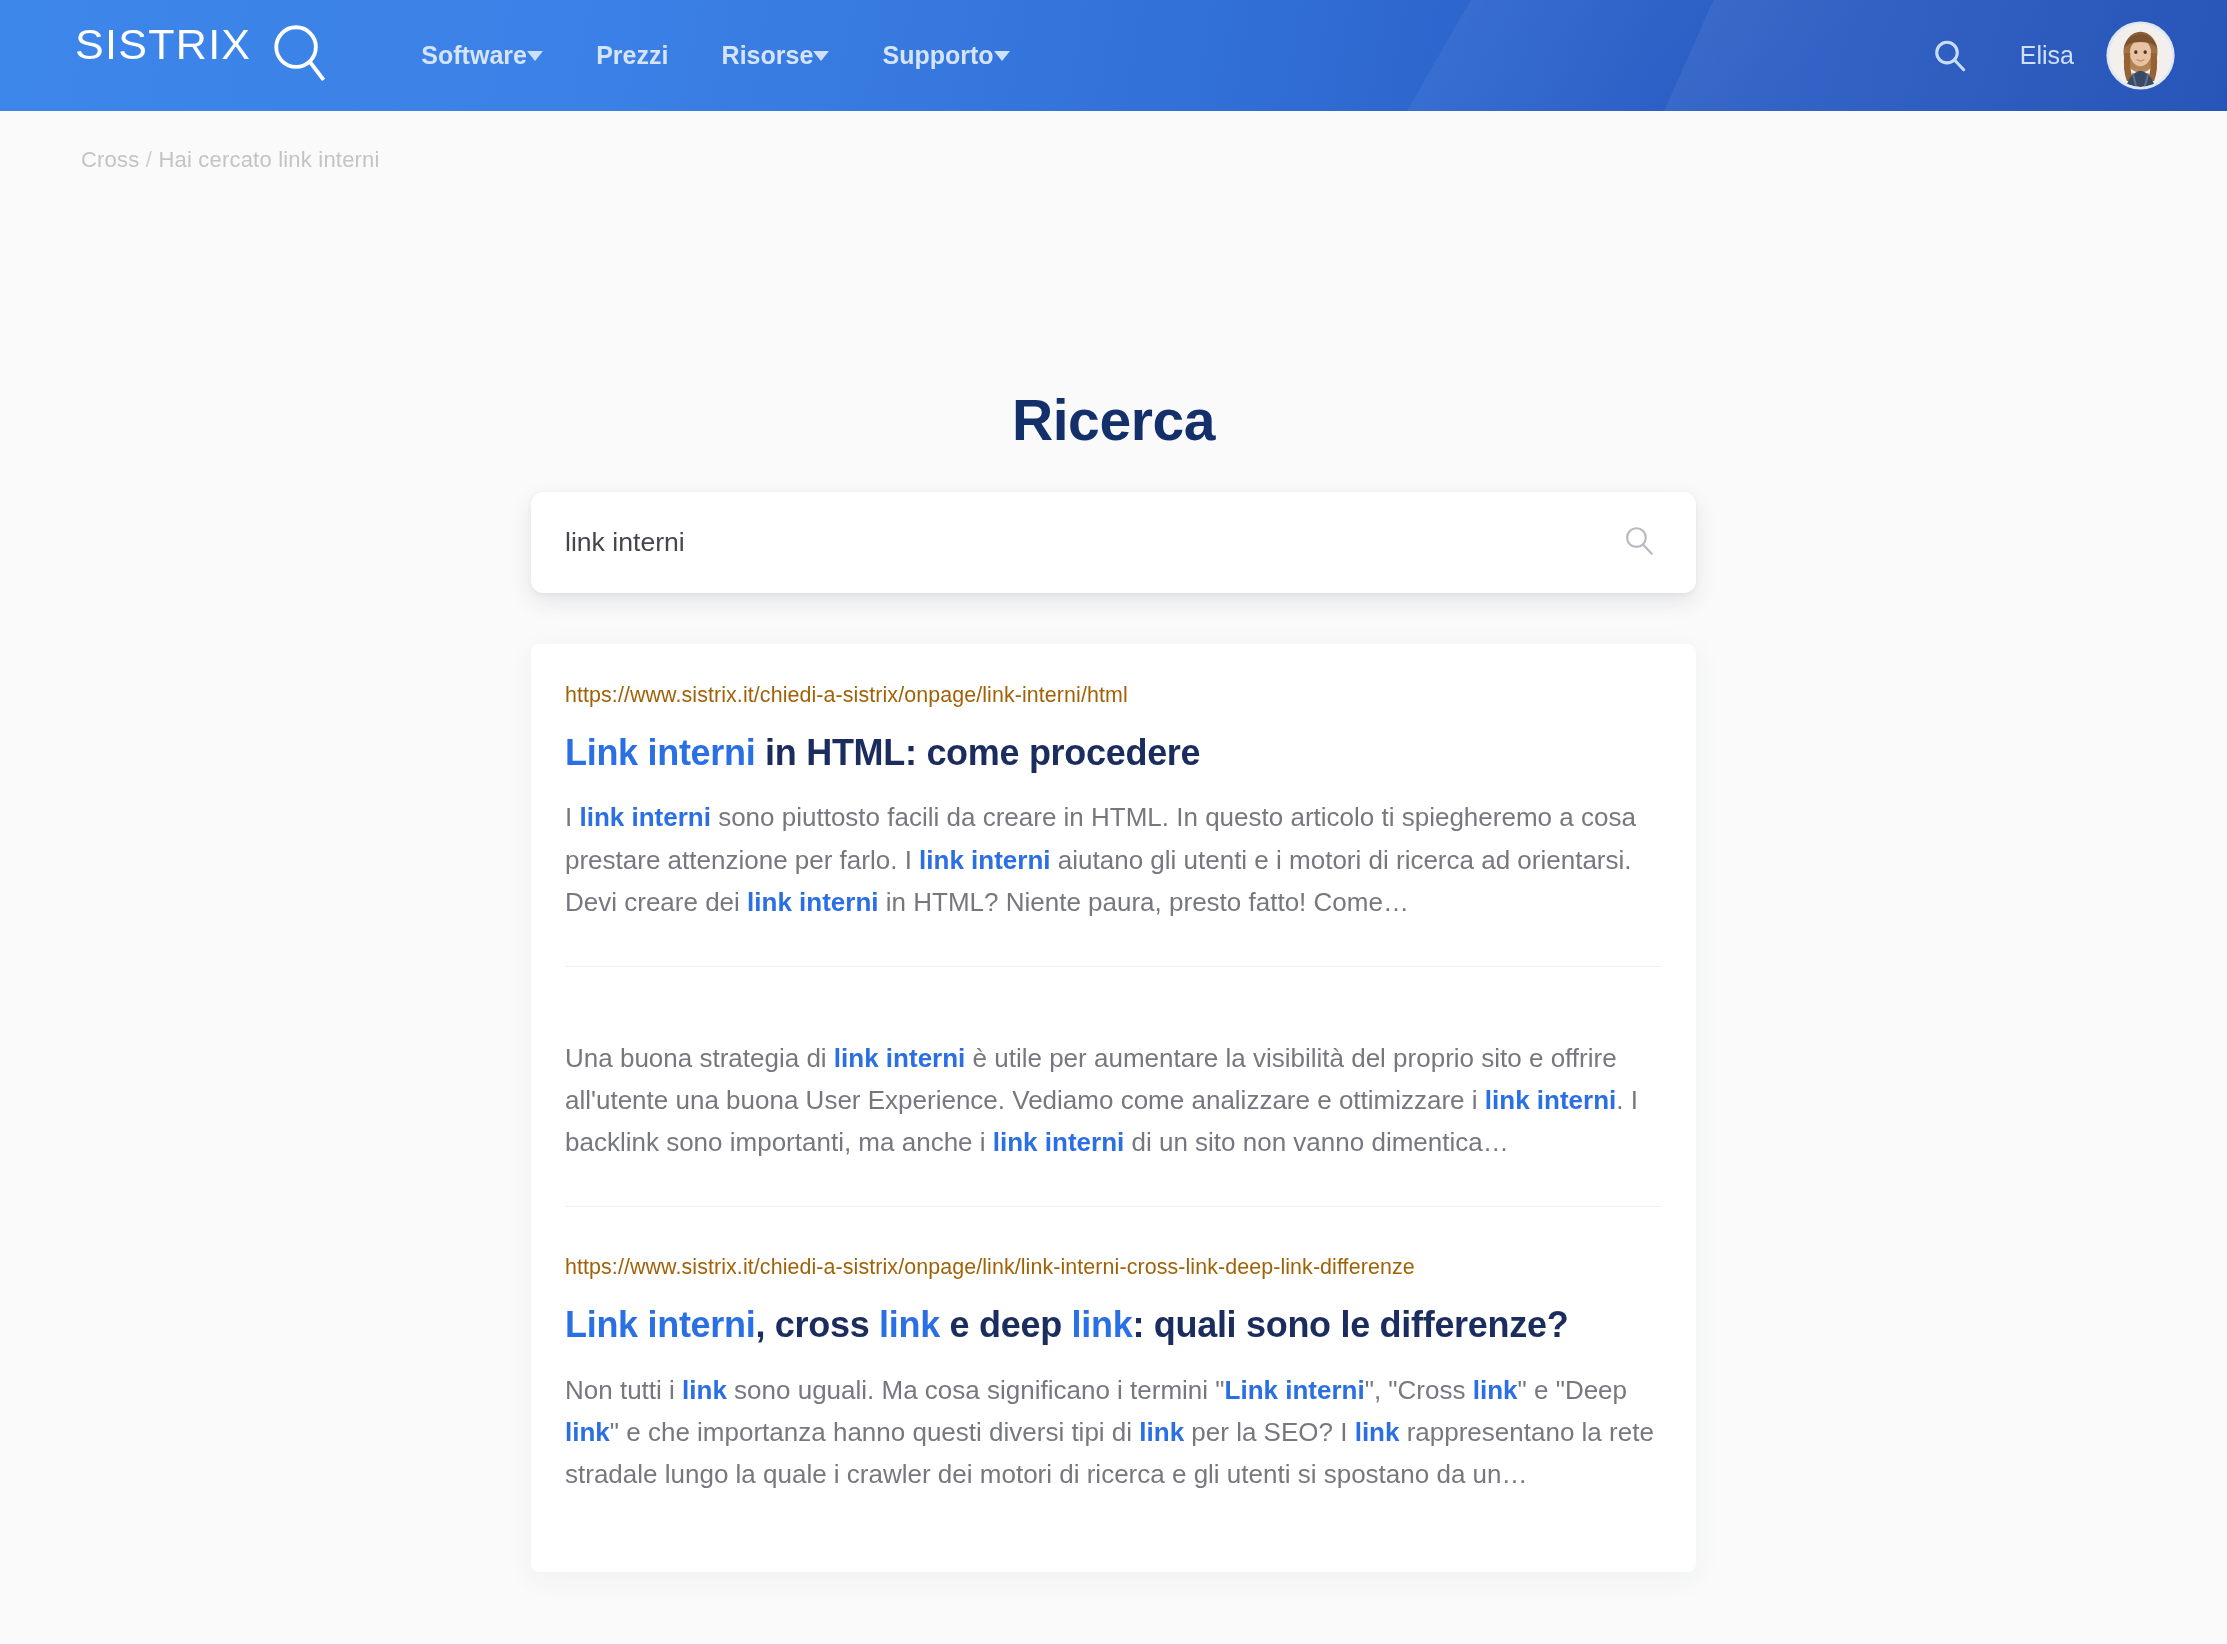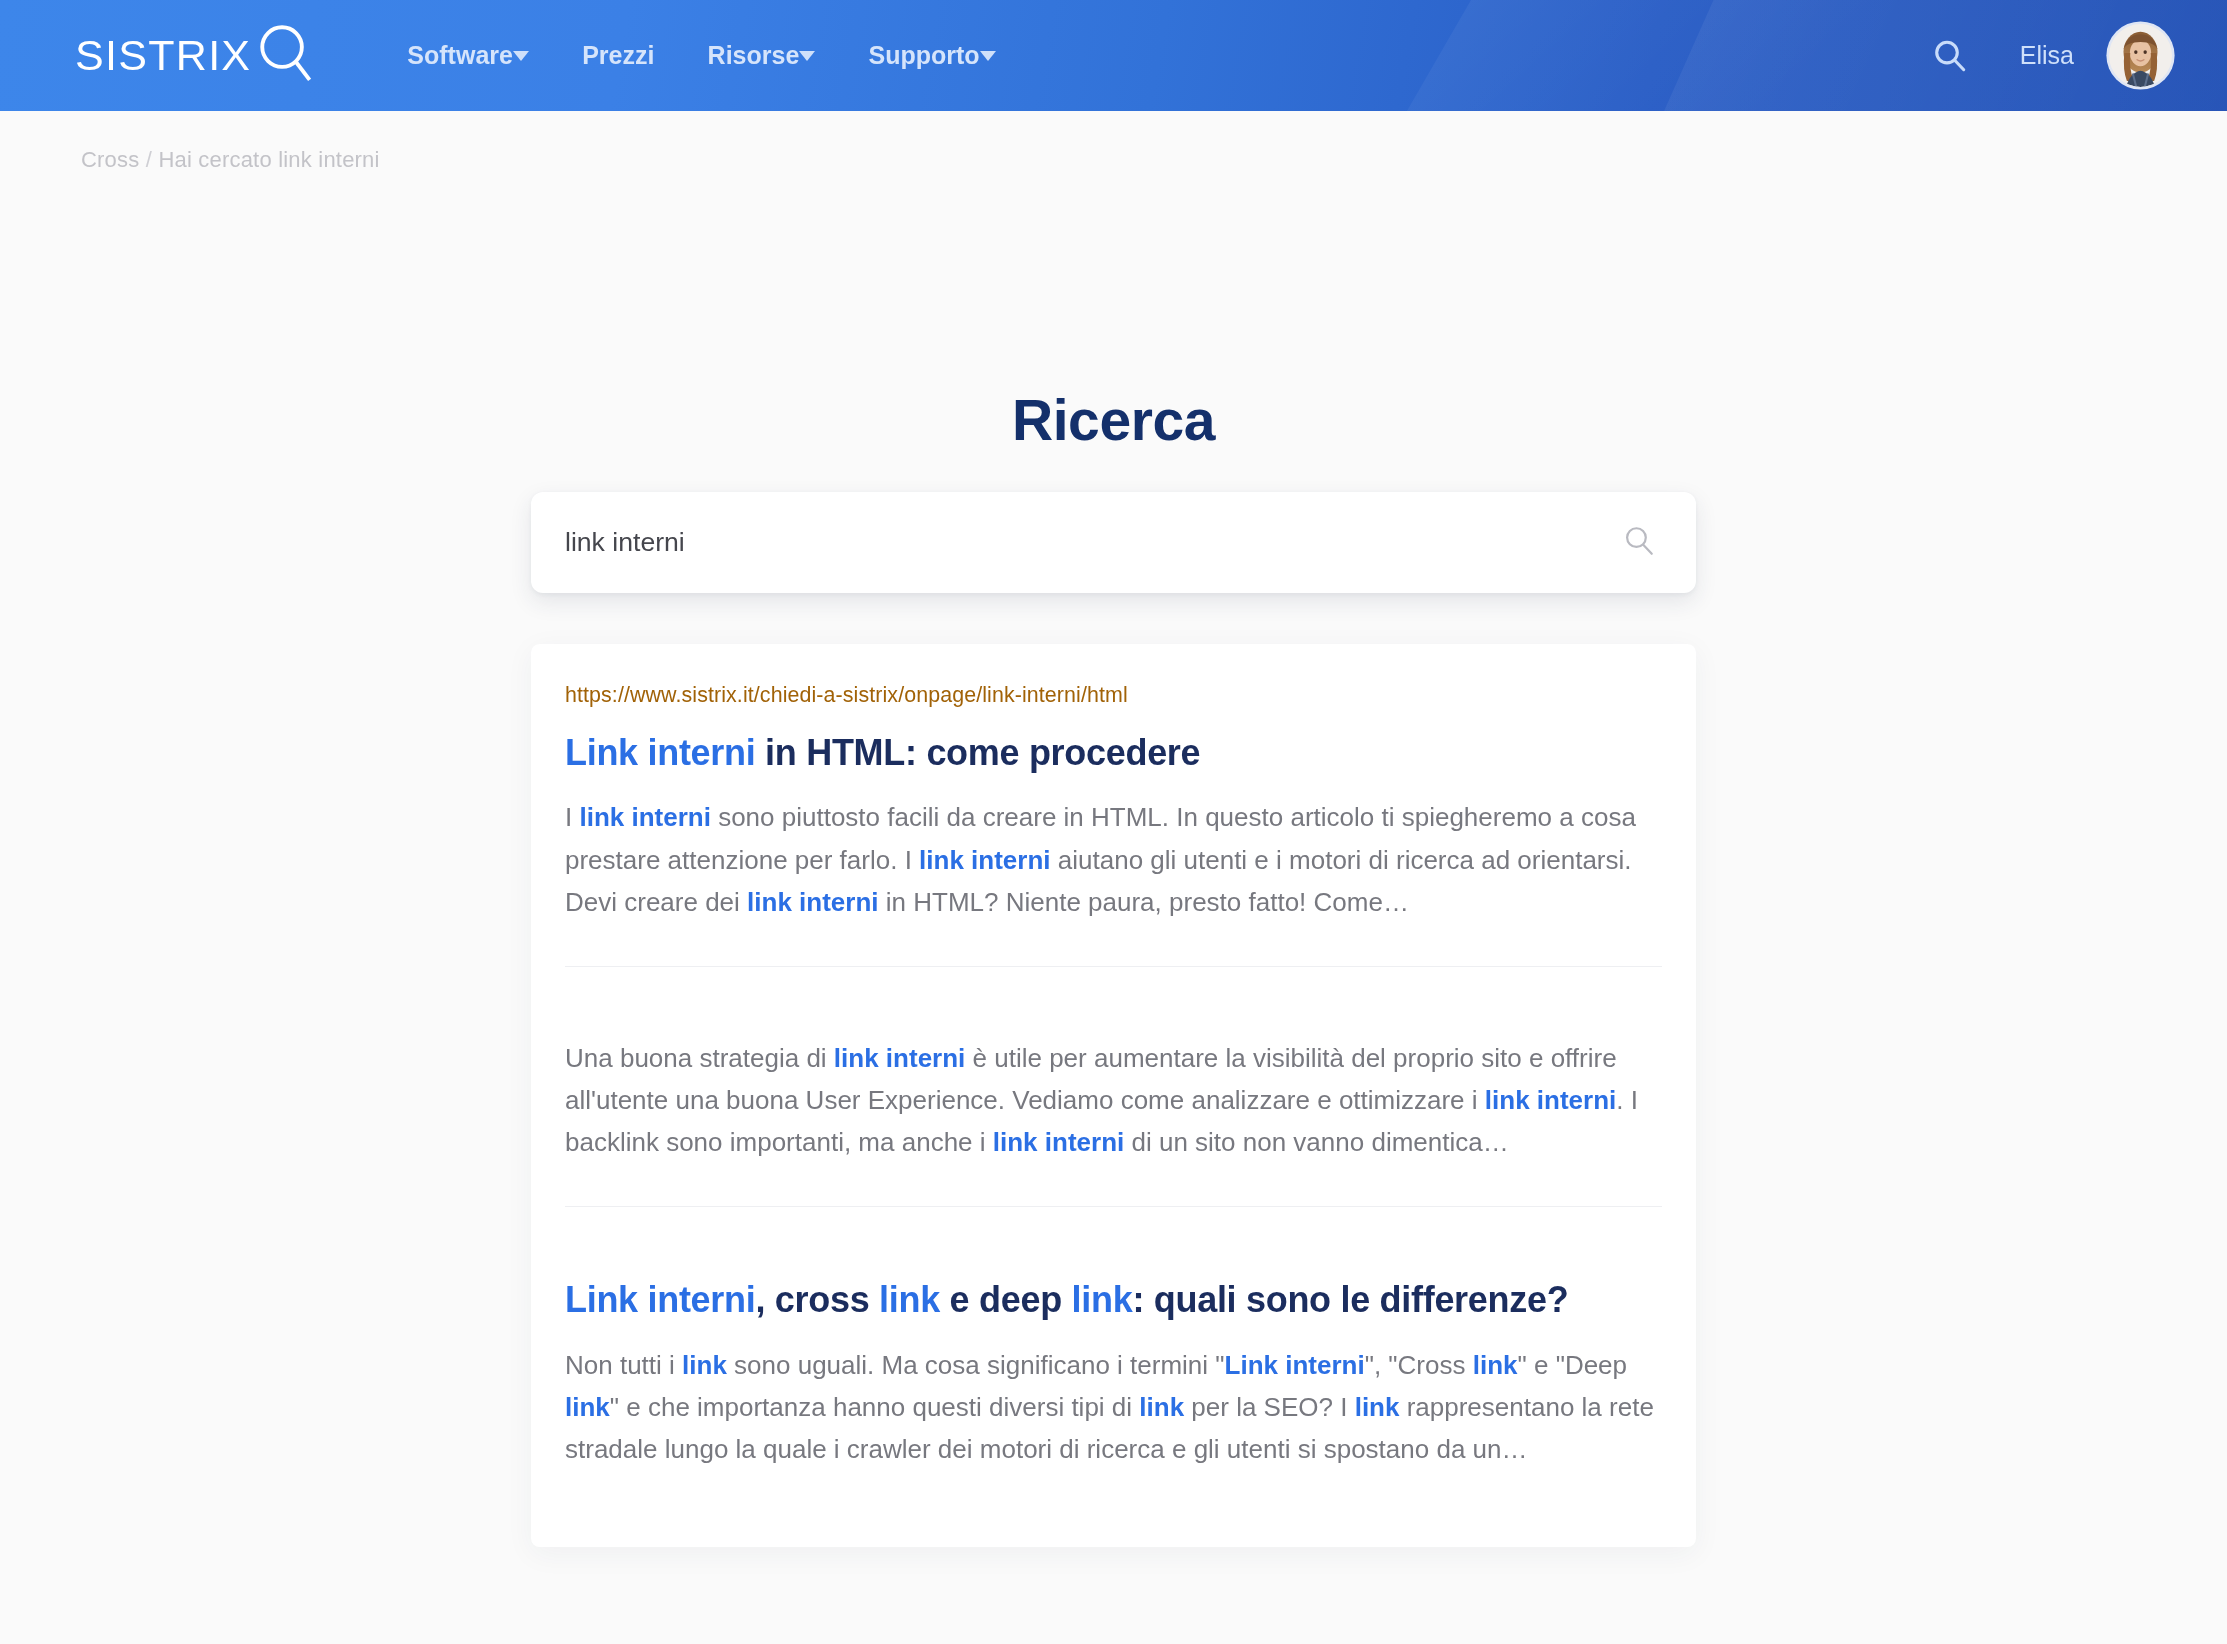--- a/index.html
+++ b/index.html
@@ -41,21 +41,21 @@
   .header-inner{
     position:relative;
     width:100%;
     padding:0 55px 0 75px;
     display:flex;
     align-items:center;
     z-index:2;
   }
 
   
-  .logo{display:flex;align-items:center;gap:2px;cursor:pointer;}
+  .logo{display:flex;align-items:flex-start;gap:16px;cursor:pointer;}
   .logo-word{
     color:#fff;
     font-size:43px;
     letter-spacing:1.3px;
     font-weight:400;
     line-height:1;
     font-family:"Liberation Sans","DejaVu Sans",sans-serif;
   }
   .logo-glass{display:block;margin-left:3.4px;}
 
@@ -296,19 +296,20 @@
       <div class="result-url">https://www.sistrix.it/chiedi-a-sistrix/onpage/link-interni/html</div>
       <div class="result-title"><span class="hl">Link interni</span><span> in HTML: come procedere</span></div>
       <div class="result-snippet"><span>I </span><span class="hl">link interni</span><span> sono piuttosto facili da creare in HTML. In questo articolo ti spiegheremo a cosa prestare attenzione per farlo. I </span><span class="hl">link interni</span><span> aiutano gli utenti e i motori di ricerca ad orientarsi. Devi creare dei </span><span class="hl">link interni</span><span> in HTML? Niente paura, presto fatto! Come…</span></div>
     </div>
 
     <div class="result">
       <div class="result-snippet"><span>Una buona strategia di </span><span class="hl">link interni</span><span> è utile per aumentare la visibilità del proprio sito e offrire all'utente una buona User Experience. Vediamo come analizzare e ottimizzare i </span><span class="hl">link interni</span><span>. I backlink sono importanti, ma anche i </span><span class="hl">link interni</span><span> di un sito non vanno dimentica…</span></div>
     </div>
 
     <div class="result">
+      <div class="result-url">https://www.sistrix.it/chiedi-a-sistrix/onpage/link/link-interni-cross-link-deep-link-differenze</div>
       <div class="result-title"><span class="hl">Link interni</span><span>, cross </span><span class="hl">link</span><span> e deep </span><span class="hl">link</span><span>: quali sono le differenze?</span></div>
       <div class="result-snippet"><span>Non tutti i </span><span class="hl">link</span><span> sono uguali. Ma cosa significano i termini "</span><span class="hl">Link interni</span><span>", "Cross </span><span class="hl">link</span><span>" e "Deep </span><span class="hl">link</span><span>" e che importanza hanno questi diversi tipi di </span><span class="hl">link</span><span> per la SEO? I </span><span class="hl">link</span><span> rappresentano la rete stradale lungo la quale i crawler dei motori di ricerca e gli utenti si spostano da un…</span></div>
     </div>
 
   </div>
 </div>
 
 
 </body></html>

